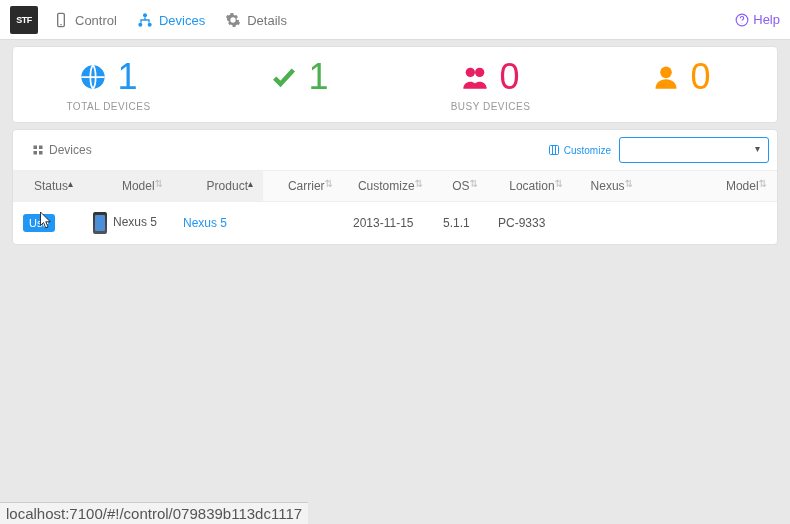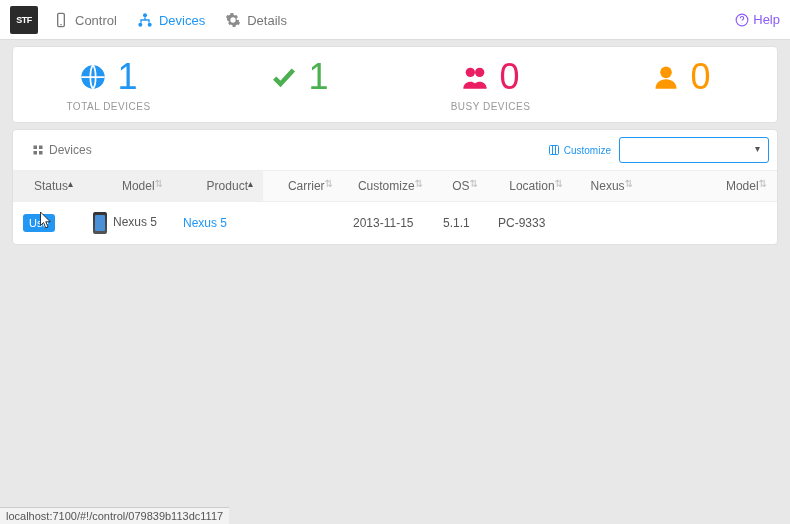--- a/index.html
+++ b/index.html
@@ -30,21 +30,21 @@
 table { width: 100%; border-collapse: collapse; }
 th { text-align: right; padding: 8px 10px; font-weight: normal; color: #666; font-size: 12px; border-bottom: 1px solid #eee; background: #fafafa; position: relative; }
 th.sorted { background: #f0f0f0; }
 .sort-ind { float: right; color: #bbb; font-size: 10px; line-height: 1; }
 .sort-ind.active-up { color: #555; }
 td { padding: 10px; font-size: 12px; color: #555; vertical-align: middle; }
 .use-btn { background: #2196f3; color: #fff; border: none; border-radius: 3px; padding: 3px 6px; font-size: 11px; cursor: pointer; }
 .device-thumb { width: 14px; height: 22px; background: linear-gradient(#333,#555); border-radius: 2px; display: inline-block; vertical-align: middle; margin-right: 6px; position: relative; }
 .device-thumb::after { content:""; position:absolute; top:3px; left:2px; right:2px; bottom:3px; background:#4a90d9; border-radius:1px;}
 .product-link { color: #2196f3; }
-.statusbar { position: absolute; bottom: 0; left: 0; background: #f3f3f3; border-top: 1px solid #ccc; font-size: 11px; color: #555; padding: 2px 6px; }
+.statusbar { position: absolute; bottom: 0; left: 0; background: #f3f3f3; border-top: 1px solid #ccc; font-size: 15px; color: #555; padding: 2px 6px; }
 .cursor-overlay { position: absolute; left: 36px; top: 210px; pointer-events: none; }
 </style>
 </head>
 <body>
 
 <div class="topbar">
   <div class="logo">STF</div>
   <div class="nav">
     <div class="nav-item">
       <svg viewBox="0 0 24 24" fill="none" stroke="currentColor" stroke-width="2">

